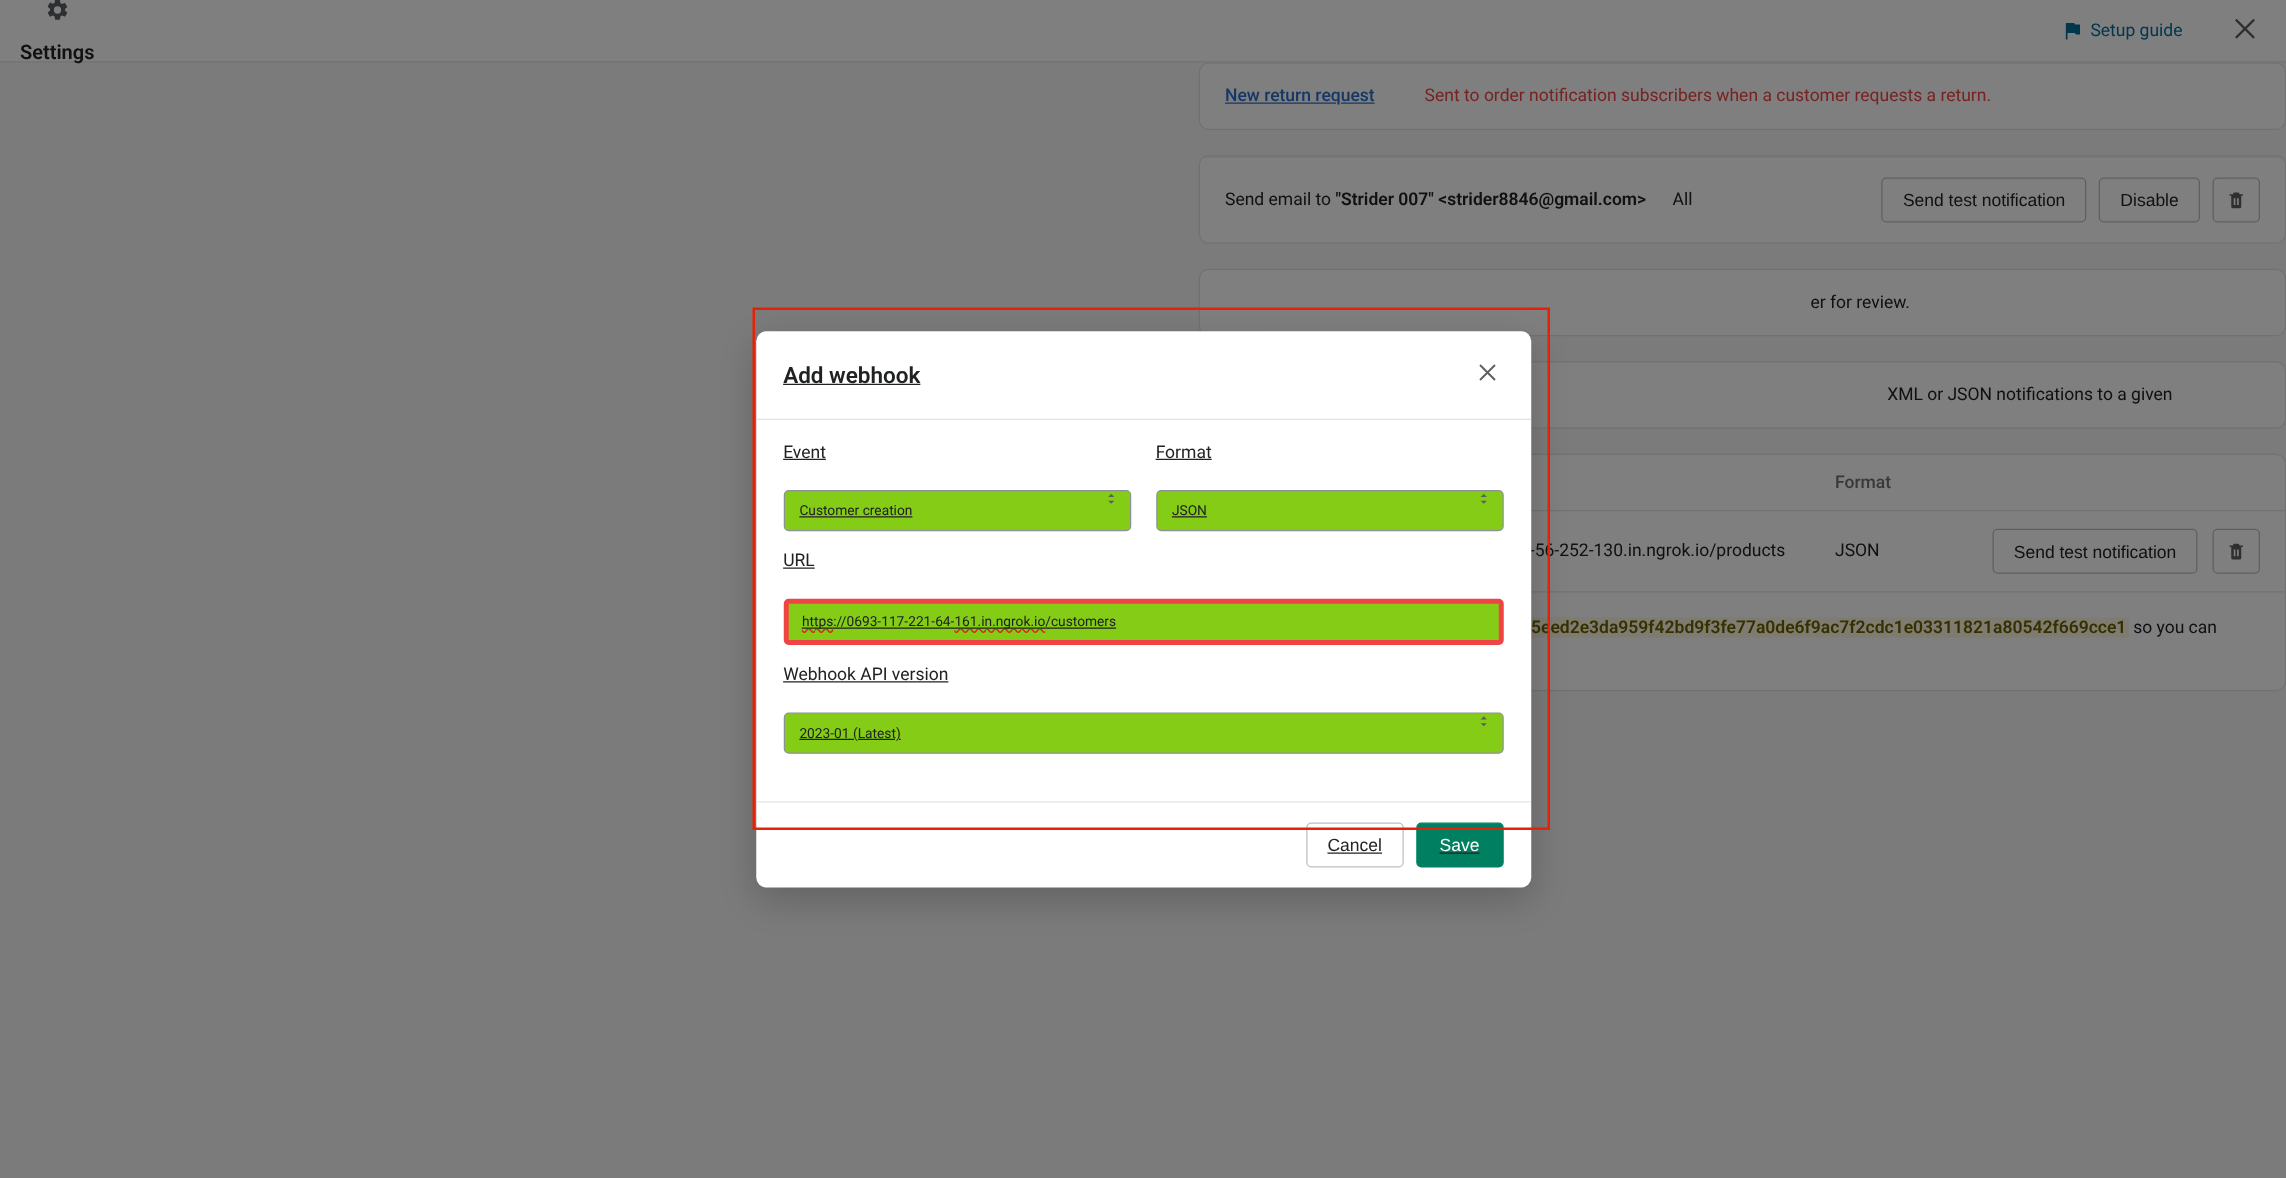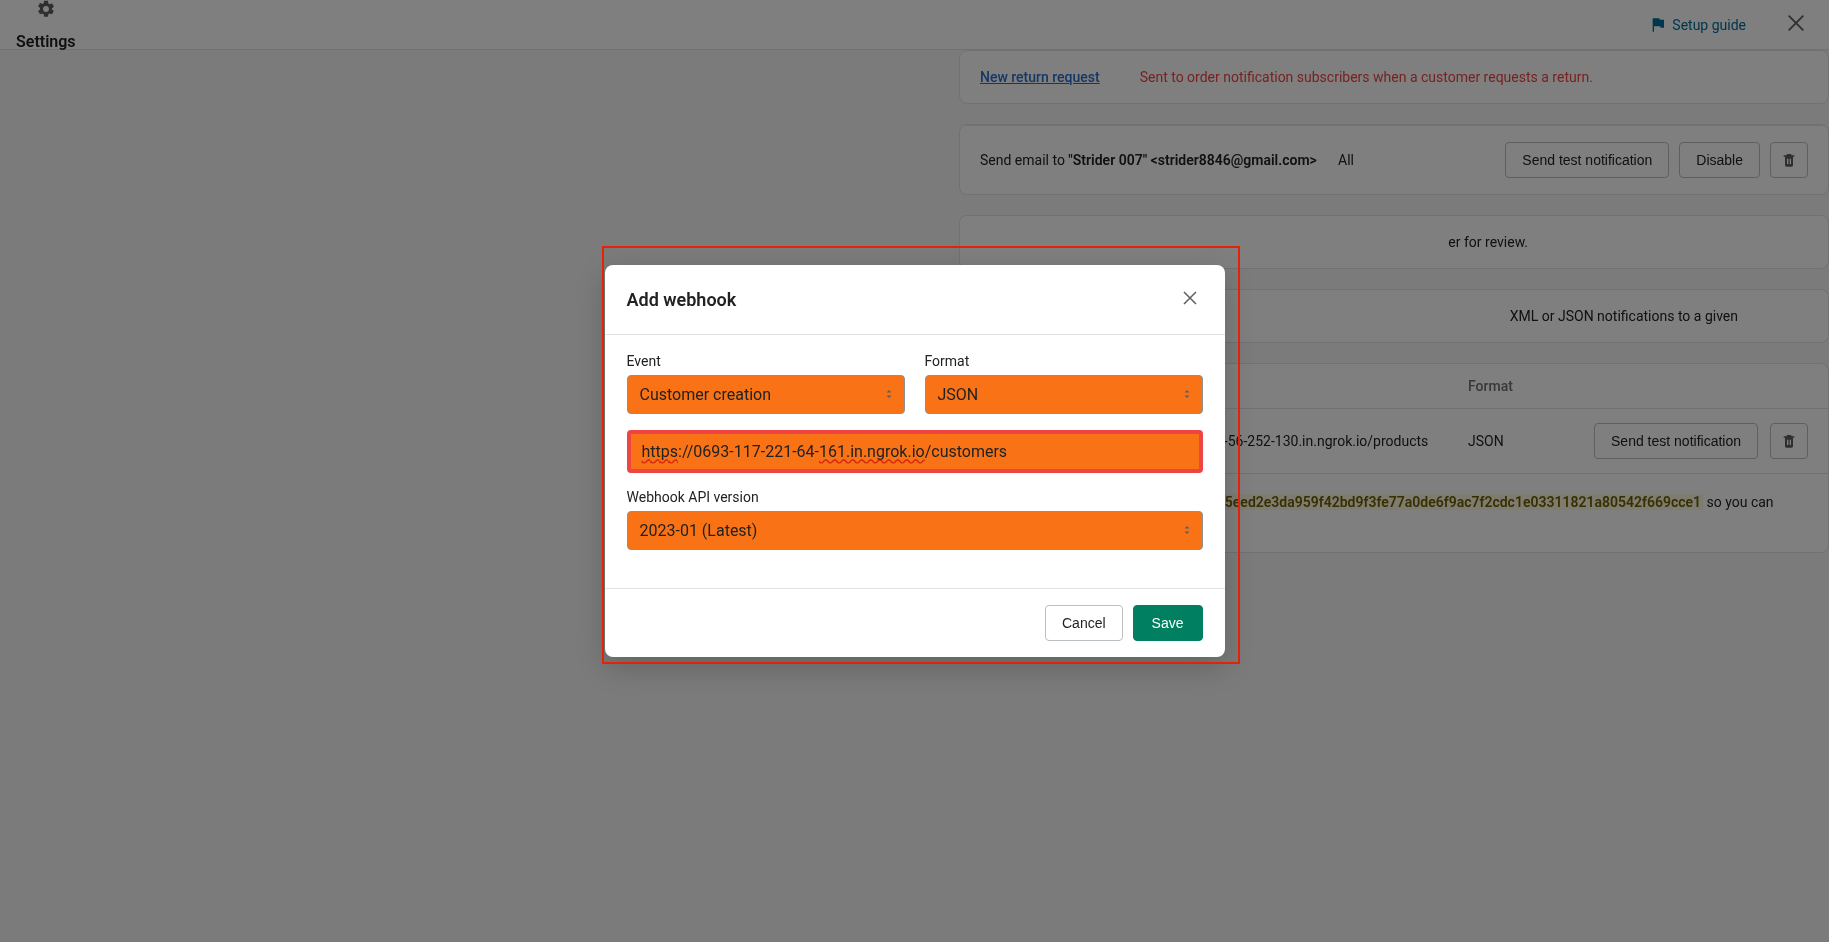--- a/index.html
+++ b/index.html
@@ -122,20 +122,21 @@
     border: 2px solid #e52207;
     pointer-events: none;
   }
   .modal {
     background: #fff;
     border-radius: 8px;
     width: 620px;
     margin-top: 265px;
     box-shadow: 0 10px 30px rgba(0,0,0,0.2);
     overflow: hidden;
+    text-decoration: underline;
   }
   .modal-header {
     display:flex; justify-content:space-between; align-items:center;
     padding: 20px 22px;
     border-bottom: 1px solid #e1e3e5;
   }
   .modal-title { font-size: 18px; font-weight:600; }
   .modal-close { cursor:pointer; padding:4px; }
   .modal-close svg { width:18px; height:18px; stroke:#5c5f62; stroke-width:2; fill:none; }
 
@@ -143,23 +144,24 @@
   .form-row { display:flex; gap:20px; margin-bottom: 16px; }
   .form-group { flex:1; display:flex; flex-direction:column; gap:6px; }
   .form-group.full { flex: 1 0 100%; }
   .form-label { font-size: 14px; color:#202223; }
   .select-wrap { position:relative; }
   .select, .text-input {
     width:100%;
     border:1px solid #8c9196;
     border-radius:4px;
     padding: 9px 30px 9px 12px;
-    font-size:16px;
-    background:#f97316;
+    font-size:11px;
+    background:#84cc16;
     color:#202223;
+    margin-top:16px;
   }
   .text-input { padding: 9px 12px; }
   .text-input.focused { border:4px solid #ef4444; outline: none; padding:8px 11px; }
   .select-caret {
     position:absolute; right:10px; top:50%; transform:translateY(-50%);
     pointer-events:none;
   }
   .select-caret svg { width:12px; height:12px; fill:#5c5f62; }
 
   .wavy-red { text-decoration: underline wavy #d82c0d; text-decoration-skip-ink: none; }
@@ -299,20 +301,21 @@
             <span class="select-caret">
               <svg viewBox="0 0 24 24">
                   <path d="M7 9l5-5 5 5H7zm0 6h10l-5 5-5-5z"></path>
                 </svg>
             </span>
           </div>
         </div>
       </div>
       <div class="form-row">
         <div class="form-group full">
+          <label class="form-label">URL</label>
           <div class="text-input focused" contenteditable="false" style="">
             <span class="wavy-red">https</span><span>://0693-117-221-64-</span><span class="wavy-red">161.in.ngrok.io</span><span>/customers</span>
           </div>
         </div>
       </div>
       <div class="form-row">
         <div class="form-group full">
           <label class="form-label">Webhook API version</label>
           <div class="select-wrap">
             <div class="select">2023-01 (Latest)</div>

